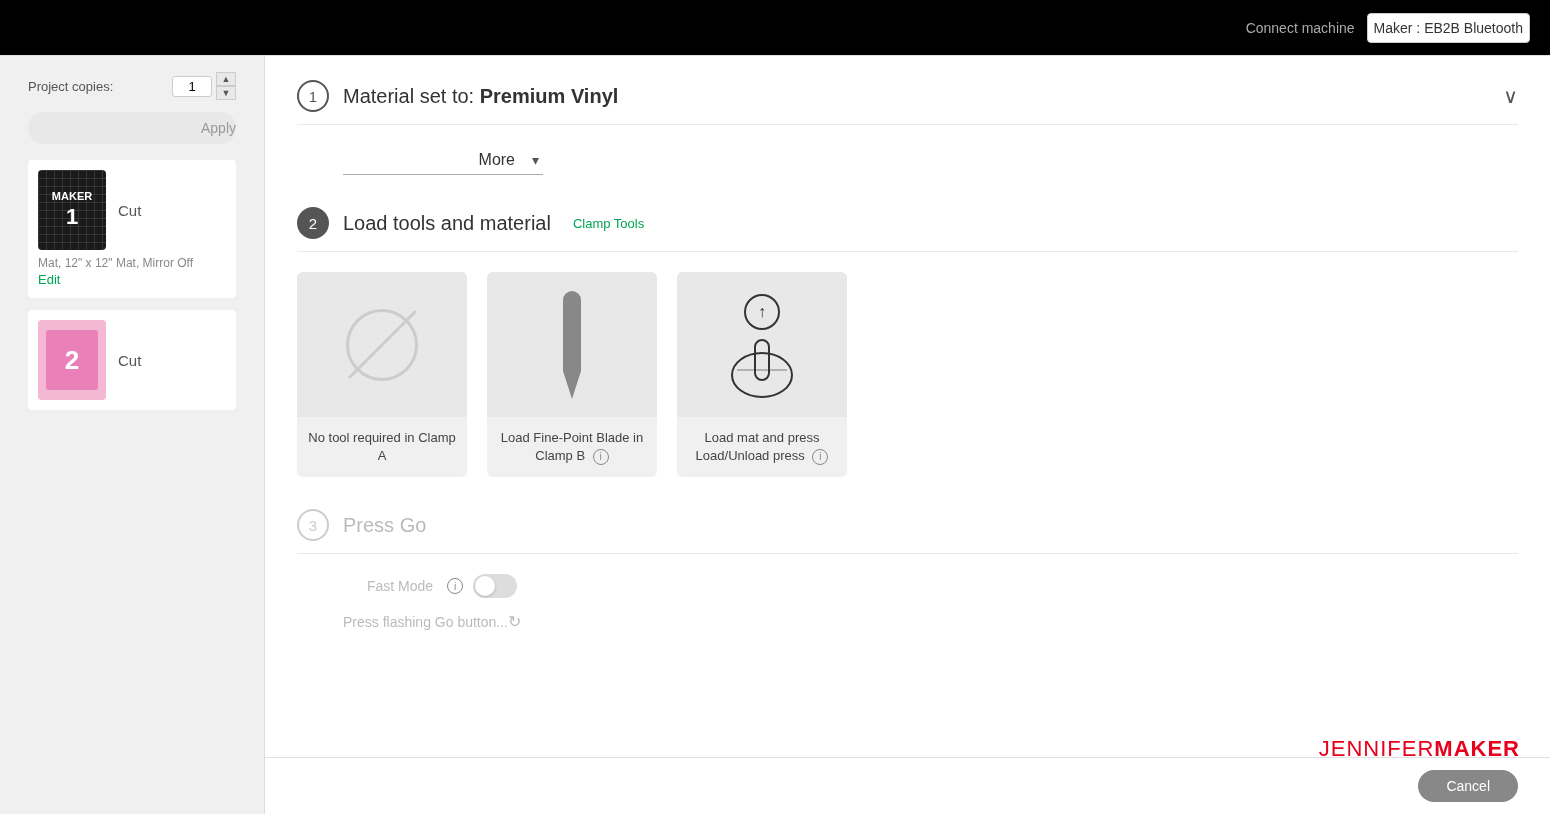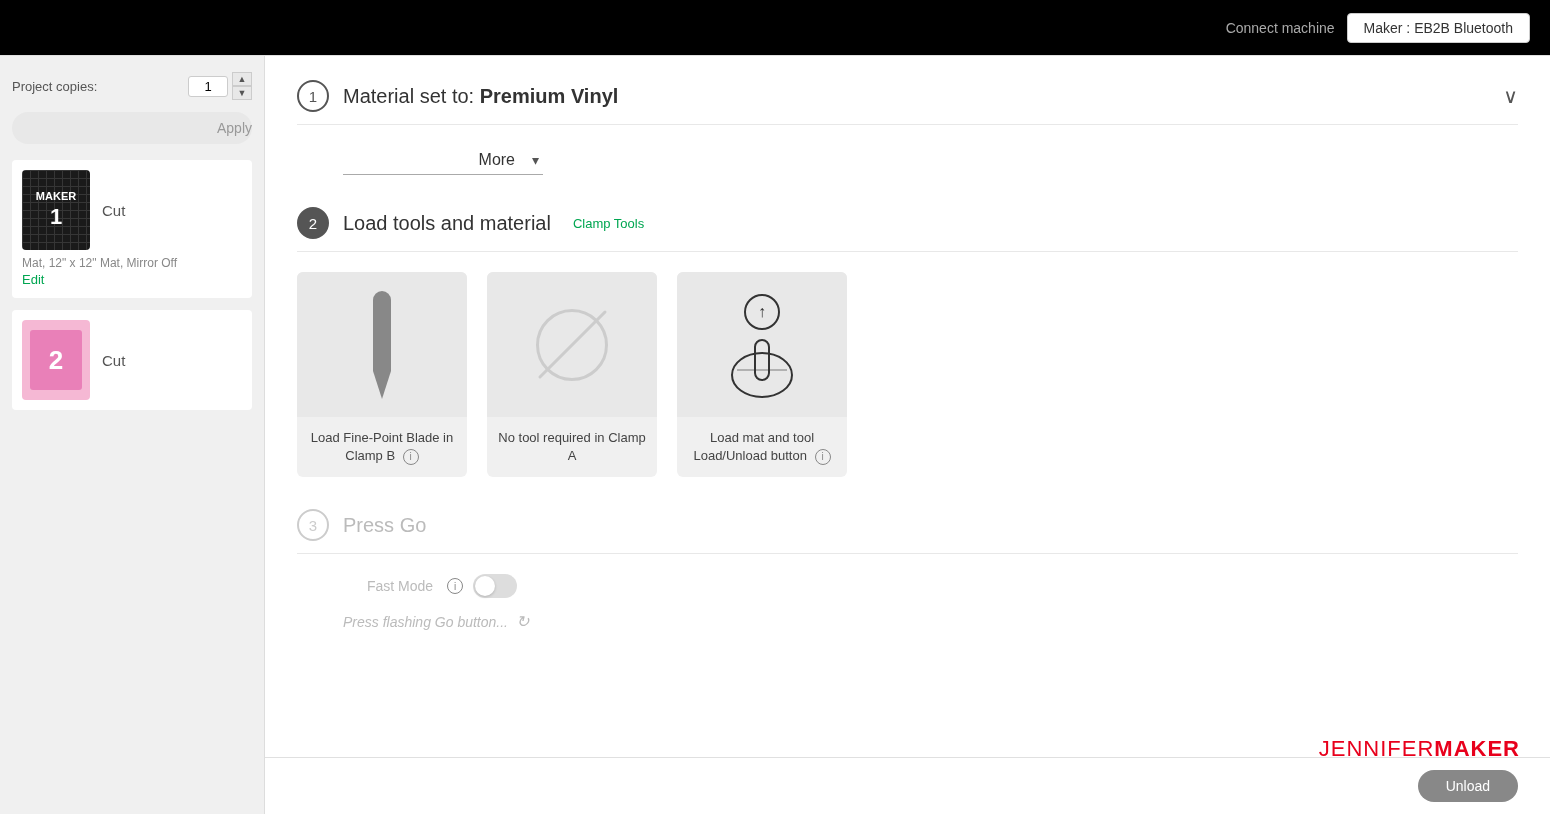--- a/index.html
+++ b/index.html
@@ -26,39 +26,39 @@
     }
     .header-connect-label {
       color: #aaa;
       font-size: 14px;
       margin-right: 12px;
     }
     .header-machine-btn {
       border: 1px solid #ccc;
       background: #fff;
       border-radius: 4px;
-      padding: 6px 16px;
+      padding: 6px 6px;
       font-size: 14px;
       color: #333;
       cursor: pointer;
     }
 
     
     .layout {
       display: flex;
       flex: 1;
       overflow: hidden;
     }
 
     
     .sidebar {
       width: 265px;
       background: #f0f0f0;
       border-right: 1px solid #ddd;
-      padding: 16px 12px;
+      padding: 16px 28px;
       flex-shrink: 0;
       overflow-y: auto;
     }
     .sidebar-project-copies {
       display: flex;
       align-items: center;
       justify-content: space-between;
       margin-bottom: 12px;
     }
     .sidebar-project-label {
@@ -415,22 +415,20 @@
       border-radius: 50%;
       background: #fff;
       position: absolute;
       top: 2px;
       left: 2px;
       box-shadow: 0 1px 3px rgba(0,0,0,0.2);
     }
     .press-go-row {
       display: flex;
       align-items: center;
-      gap: 8px;
-      font-style: italic;
     }
     .press-go-label {
       font-size: 14px;
       color: #bbb;
     }
     .spinner-icon {
       color: #bbb;
       font-size: 16px;
       animation: spin 1s linear infinite;
     }
@@ -564,61 +562,61 @@
         </div>
         <div class="step-title">
           <span>Load tools and material</span>
         </div>
         <a class="step-edit-link">Clamp Tools</a>
       </div>
       <div class="step2-content">
 
         <div class="tool-card">
           <div class="tool-card-image">
+            <div class="no-tool-icon"></div>
+          </div>
+          <div class="tool-card-label">
+            <span>No tool required in Clamp A</span>
+          </div>
+        </div>
+
+        <div class="tool-card">
+          <div class="tool-card-image">
             <div class="blade-icon">
               <div class="blade-body"></div>
               <div class="blade-tip"></div>
             </div>
           </div>
           <div class="tool-card-label">
             <span>Load Fine-Point Blade in Clamp B</span>
             <span class="info-icon">i</span>
           </div>
         </div>
 
         <div class="tool-card">
           <div class="tool-card-image">
-            <div class="no-tool-icon"></div>
-          </div>
-          <div class="tool-card-label">
-            <span>No tool required in Clamp A</span>
-          </div>
-        </div>
-
-        <div class="tool-card">
-          <div class="tool-card-image">
 
             <div style="position:relative; width:90px; height:110px;">
 
               <div style="position:absolute; top:4px; left:27px; width:36px; height:36px; border-radius:50%; border:2px solid #333; display:flex; align-items:center; justify-content:center;">
                 <span style="font-size:16px; color:#333;">↑</span>
               </div>
 
               <svg width="90" height="80" viewBox="0 0 90 80" style="position:absolute; bottom:0; left:0;">
 
                 <ellipse cx="45" cy="55" rx="30" ry="22" fill="none" stroke="#333" stroke-width="2"></ellipse>
 
                 <rect x="38" y="20" width="14" height="40" rx="7" fill="none" stroke="#333" stroke-width="2"></rect>
 
                 <line x1="20" y1="50" x2="70" y2="50" stroke="#333" stroke-width="1.5" opacity="0.4"></line>
               </svg>
             </div>
           </div>
           <div class="tool-card-label">
-            <span>Load mat and tool Load/Unload button</span>
+            <span>Load mat and press Load/Unload press</span>
             <span class="info-icon">i</span>
           </div>
         </div>
 
       </div>
     </div>
 
     <div class="step">
       <div class="step-header">
         <div class="step-circle step-circle-dim">
@@ -646,14 +644,14 @@
     <div style="height:60px;"></div>
 
   </div>
 </div>
 
 <div class="jm-logo">
   <span>JENNIFER</span><strong>MAKER</strong>
 </div>
 
 <div class="bottom-bar">
-  <button class="cancel-btn">Unload</button>
+  <button class="cancel-btn">Cancel</button>
 </div>
 
 </body></html>

